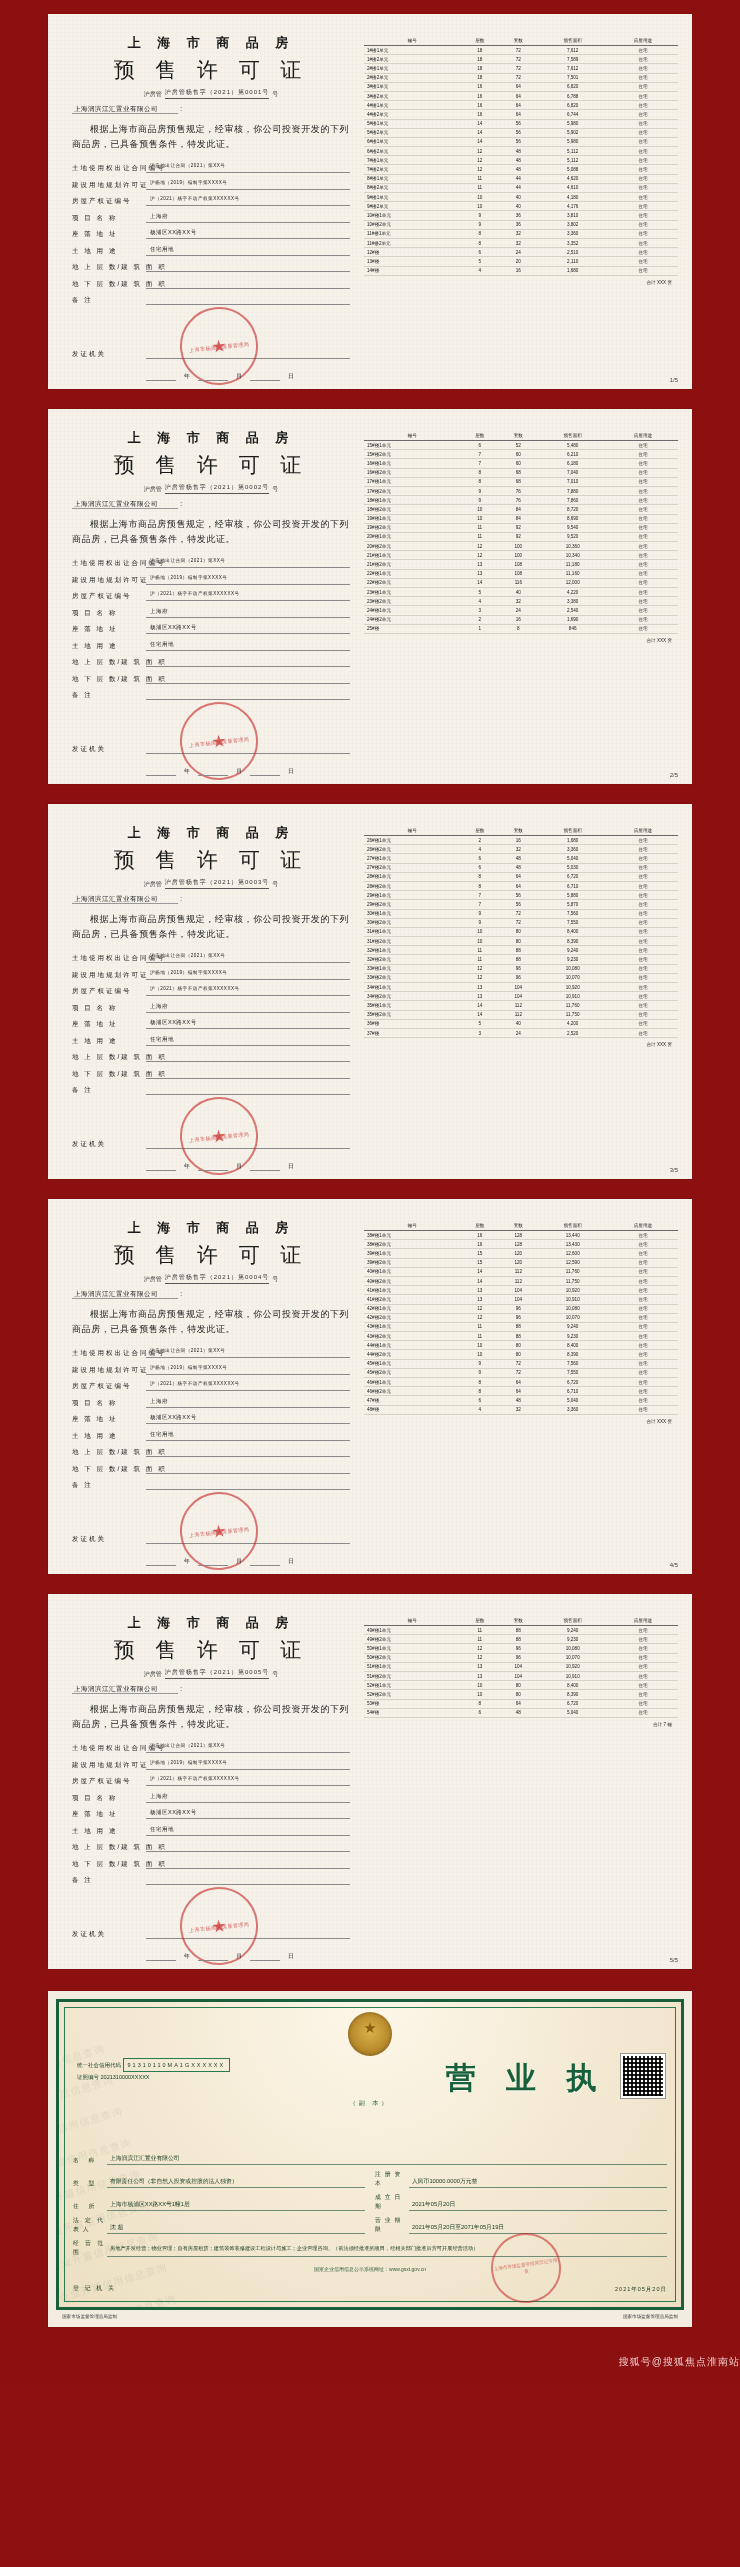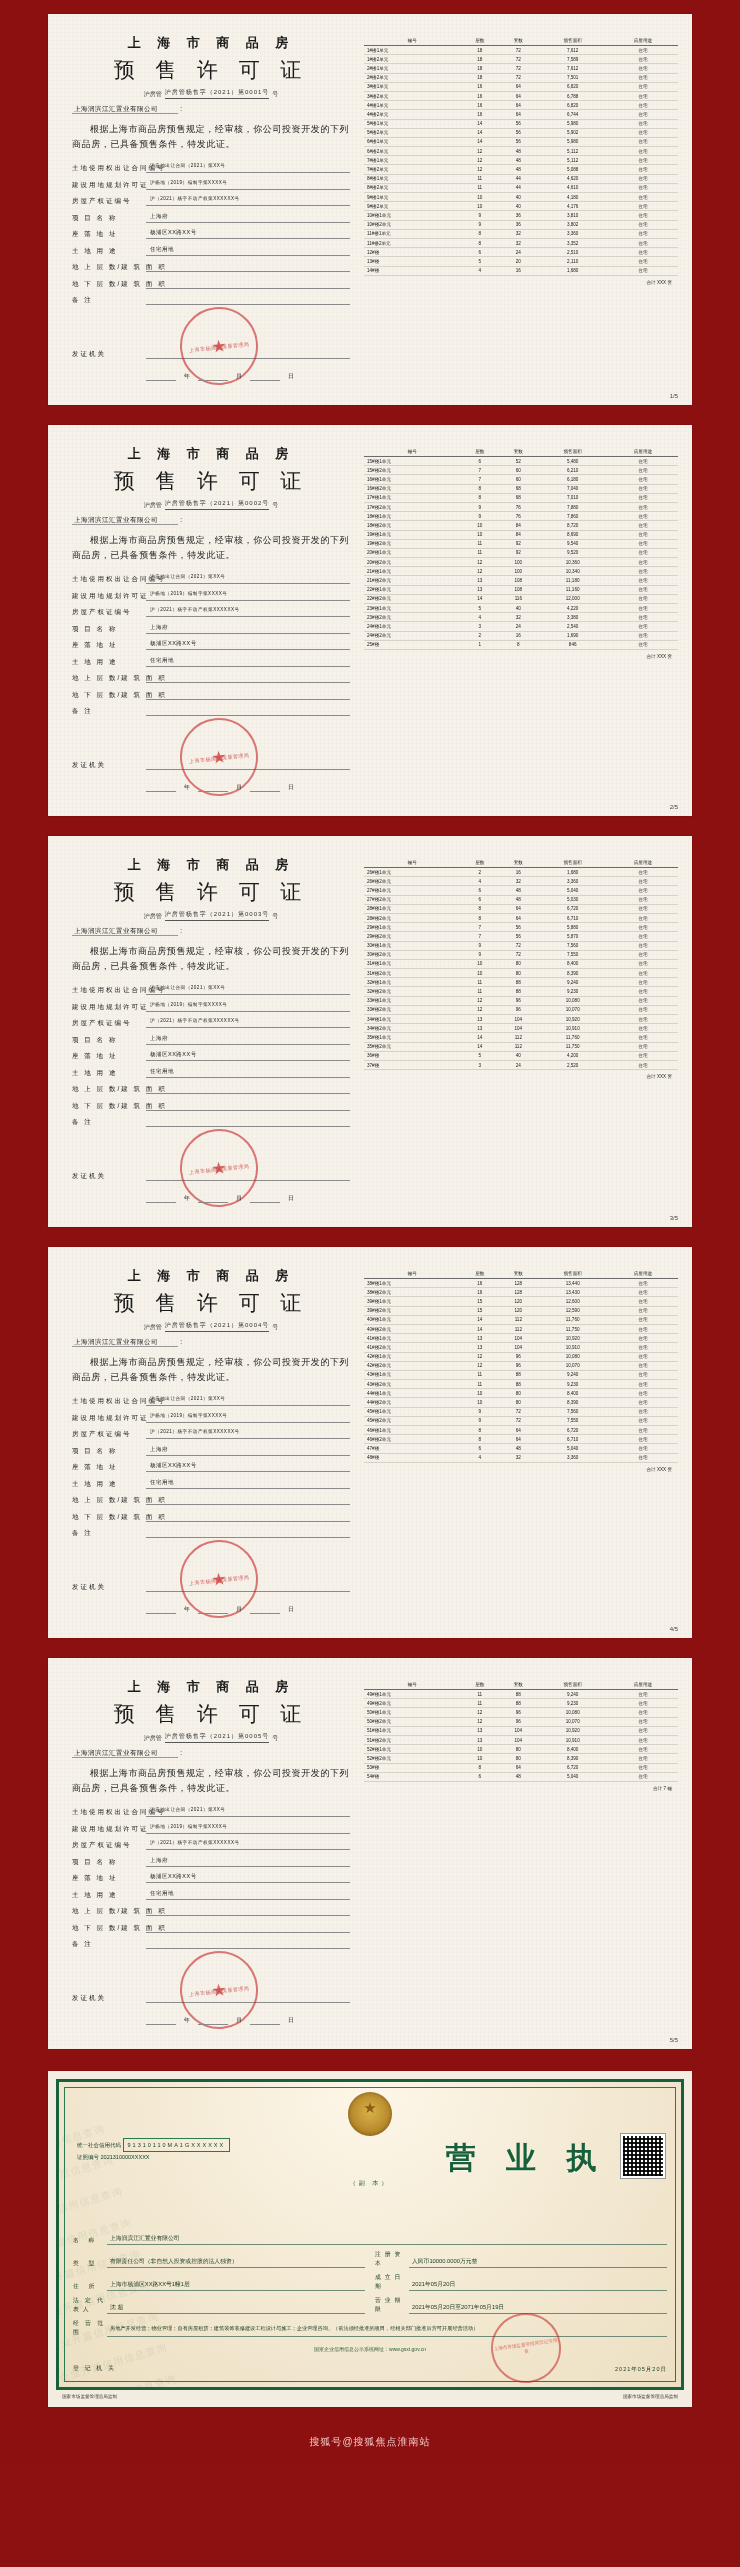--- a/index.html
+++ b/index.html
@@ -19,21 +19,21 @@
   .cert{
     position:relative;
     margin:0 auto 20px auto;
     width:644px;
     background:#f6f2ea;
     background-image:
       repeating-linear-gradient(0deg, rgba(0,0,0,0.012) 0 1px, rgba(0,0,0,0) 1px 4px),
       repeating-linear-gradient(90deg, rgba(0,0,0,0.012) 0 1px, rgba(0,0,0,0) 1px 4px);
     box-shadow:0 0 0 1px rgba(0,0,0,0.07);
     display:flex;
-    padding:14px 10px 20px 10px;
+    padding:14px 10px 4px 10px;
     box-sizing:border-box;
   }
   .cert .left{
     width:300px;
     padding:6px 8px 0 14px;
     box-sizing:border-box;
     position:relative;
   }
   .cert .right{
     flex:1;
@@ -383,21 +383,21 @@
     padding:4px 6px 0 6px;
     display:flex;
     justify-content:space-between;
   }
   
   .brand-bar{
     width:740px;
     background:#8c1010;
     color:#f0c9c9;
     font-size:10px;
-    text-align:center;
+    text-align:right;
     padding:10px 0 14px 0;
     box-sizing:border-box;
     letter-spacing:1px;
   }
 </style>
 </head>
 <body>
 
 <div class="page">
 

